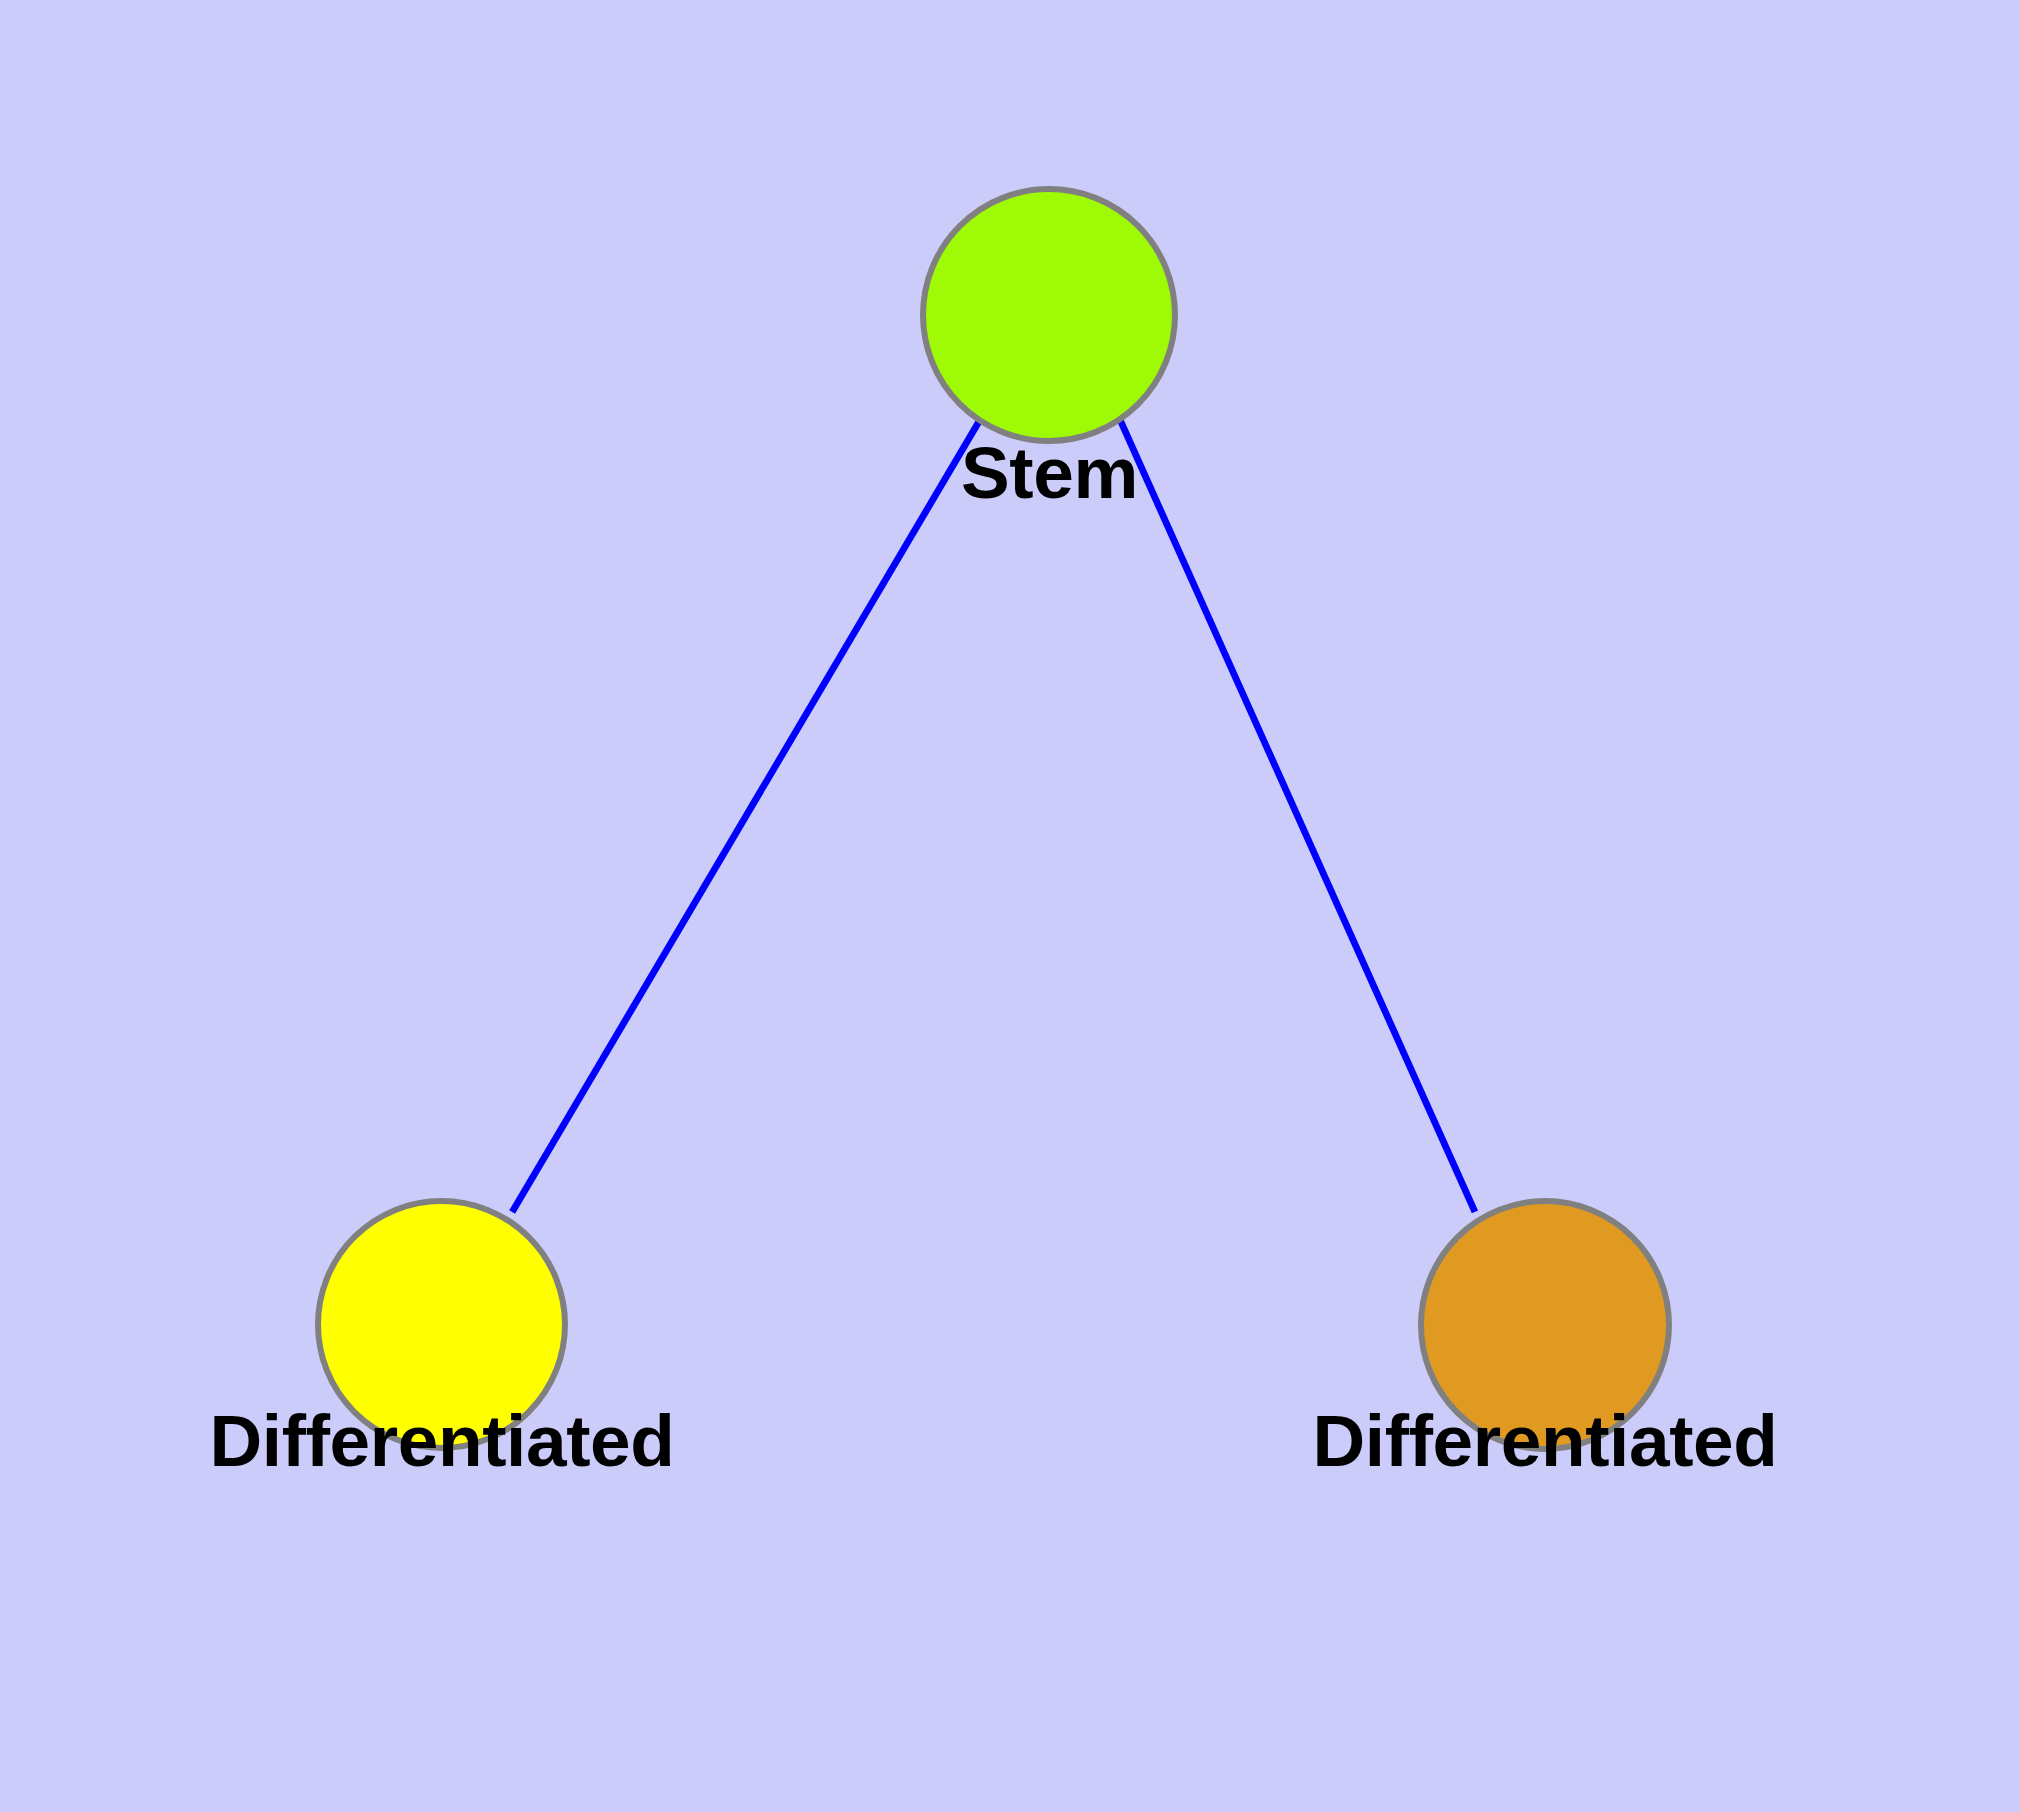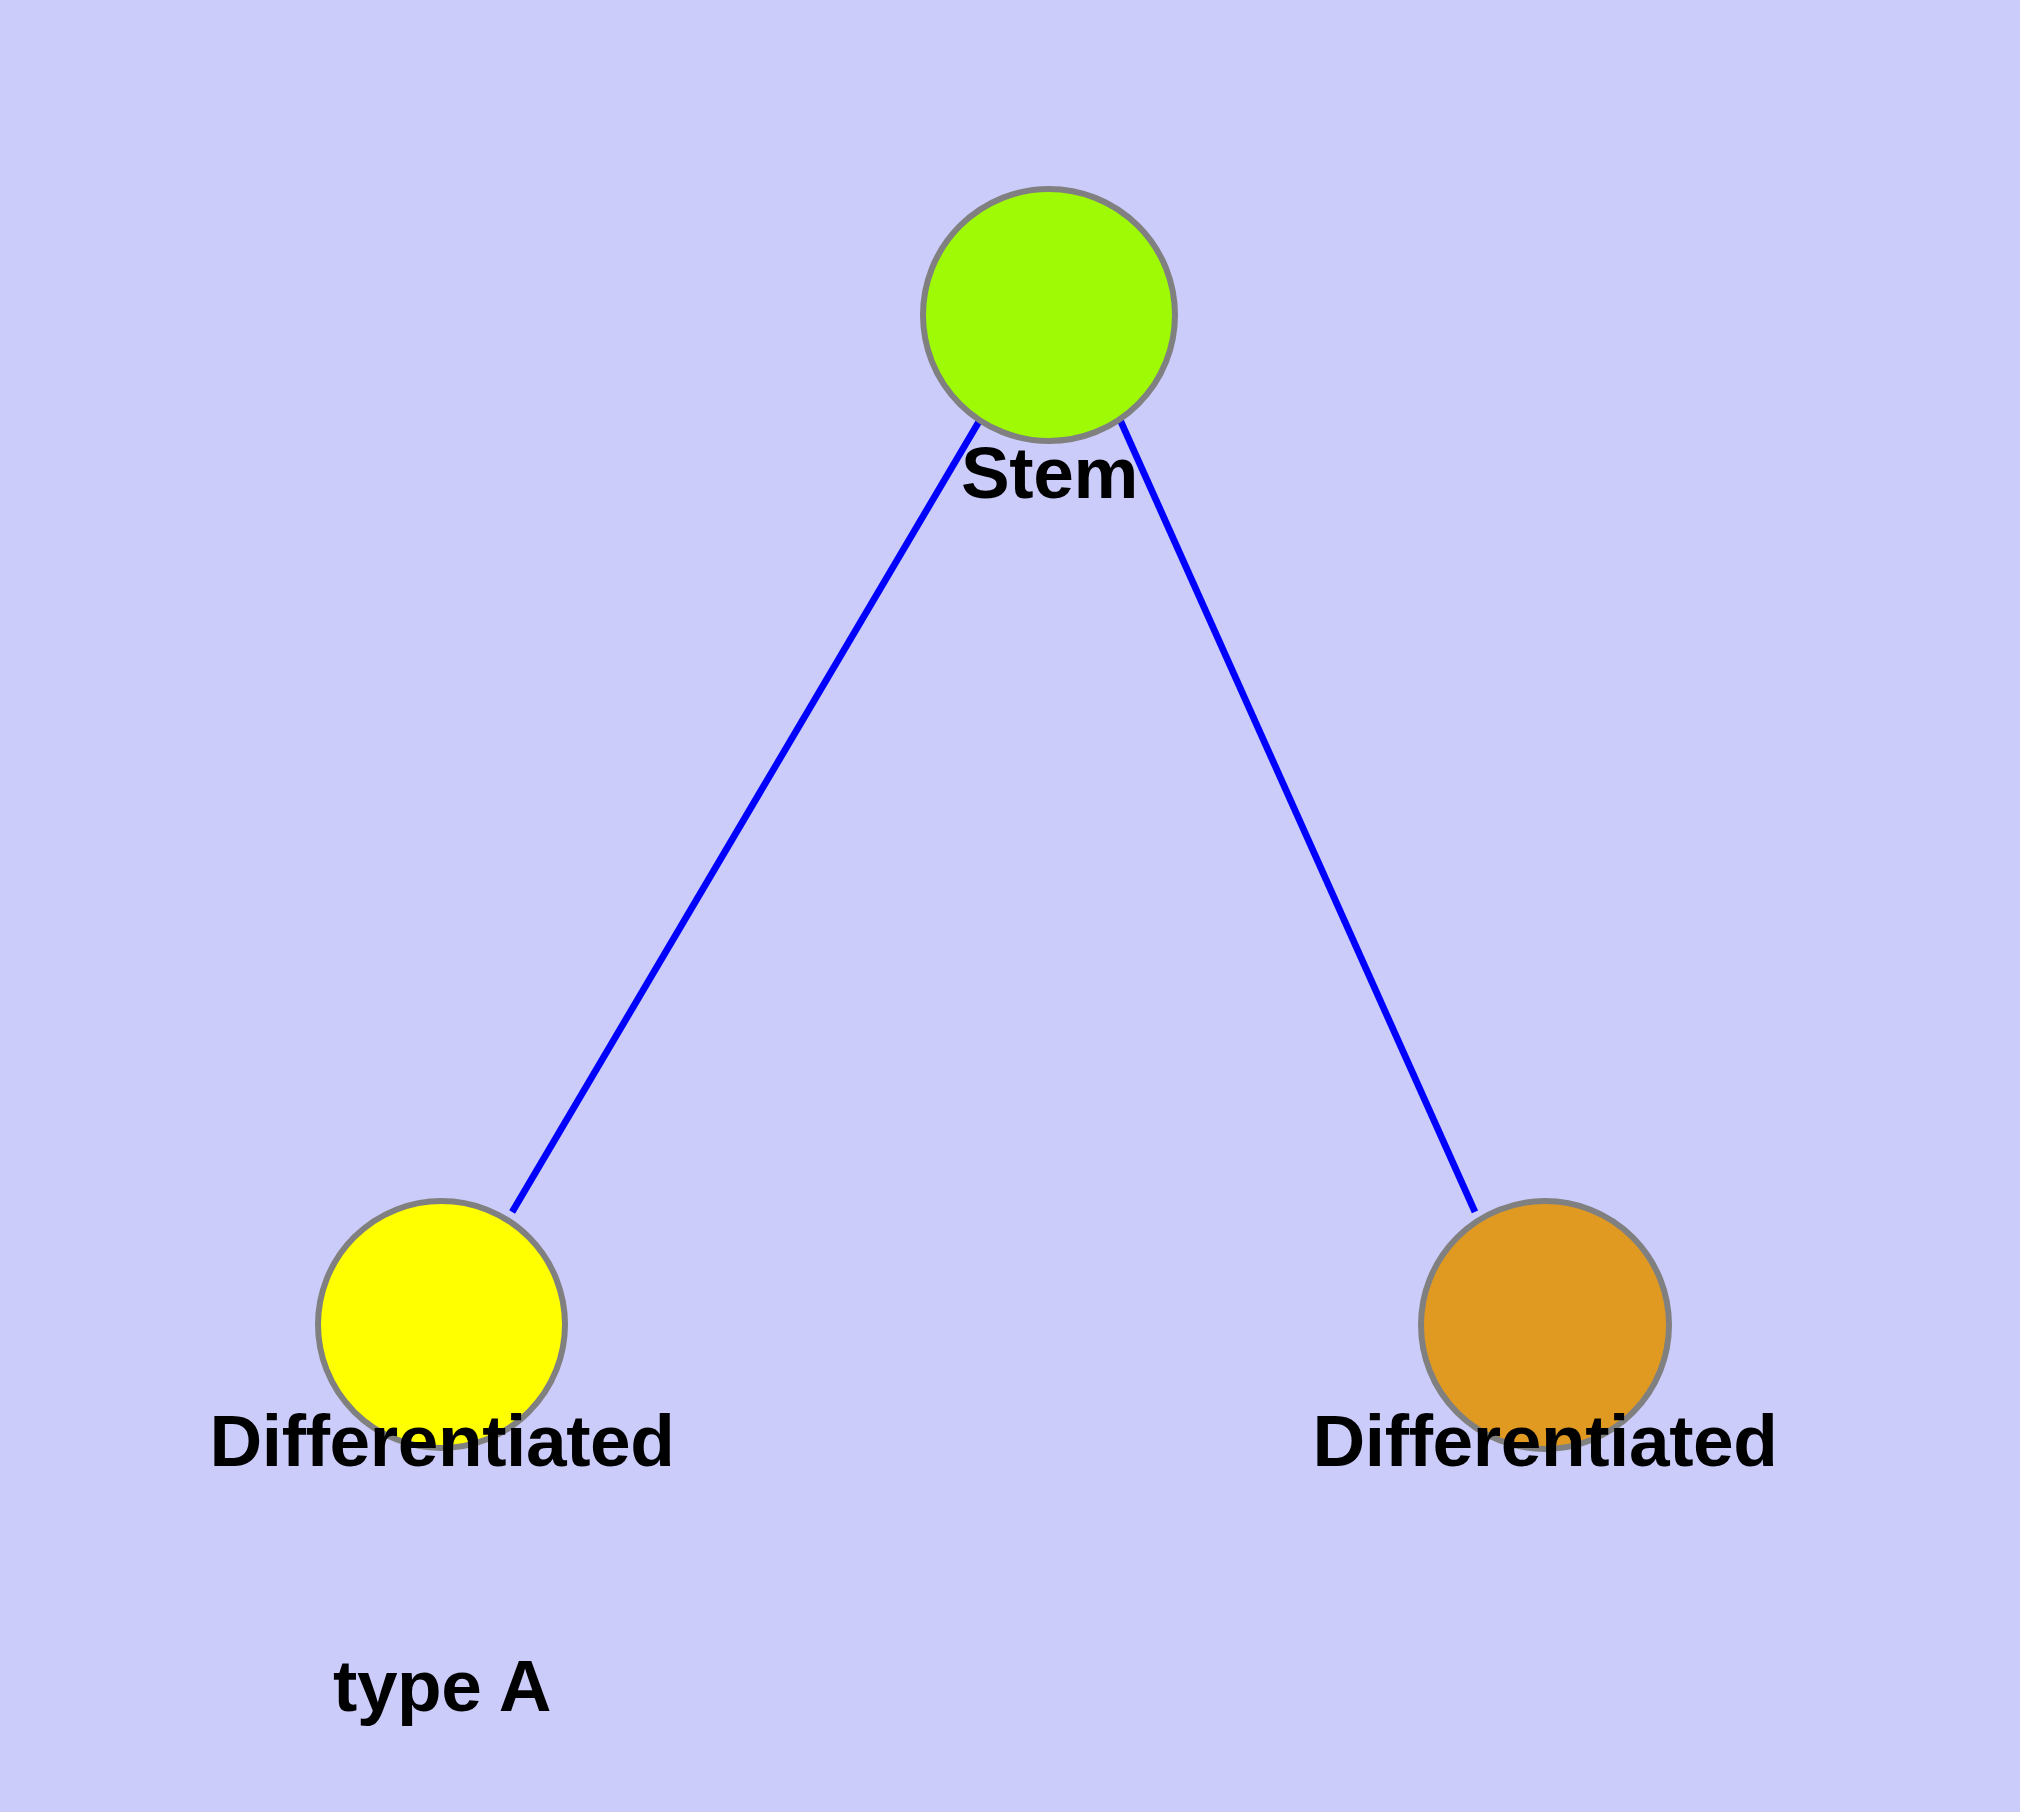--- a/index.html
+++ b/index.html
@@ -108,21 +108,20 @@
     <div class="node" id="node-stem"></div>
     <div class="node" id="node-diff-a"></div>
     <div class="node" id="node-diff-b"></div>
 
     <div class="node-label" id="label-stem">
       <div>Stem</div>
     </div>
 
     <div class="node-label" id="label-diff-a">
       <div>Differentiated</div>
-      <div>type A</div>
     </div>
 
     <div class="node-label" id="label-diff-b">
       <div>Differentiated</div>
     </div>
 
   </div>
 </div>
 
 

